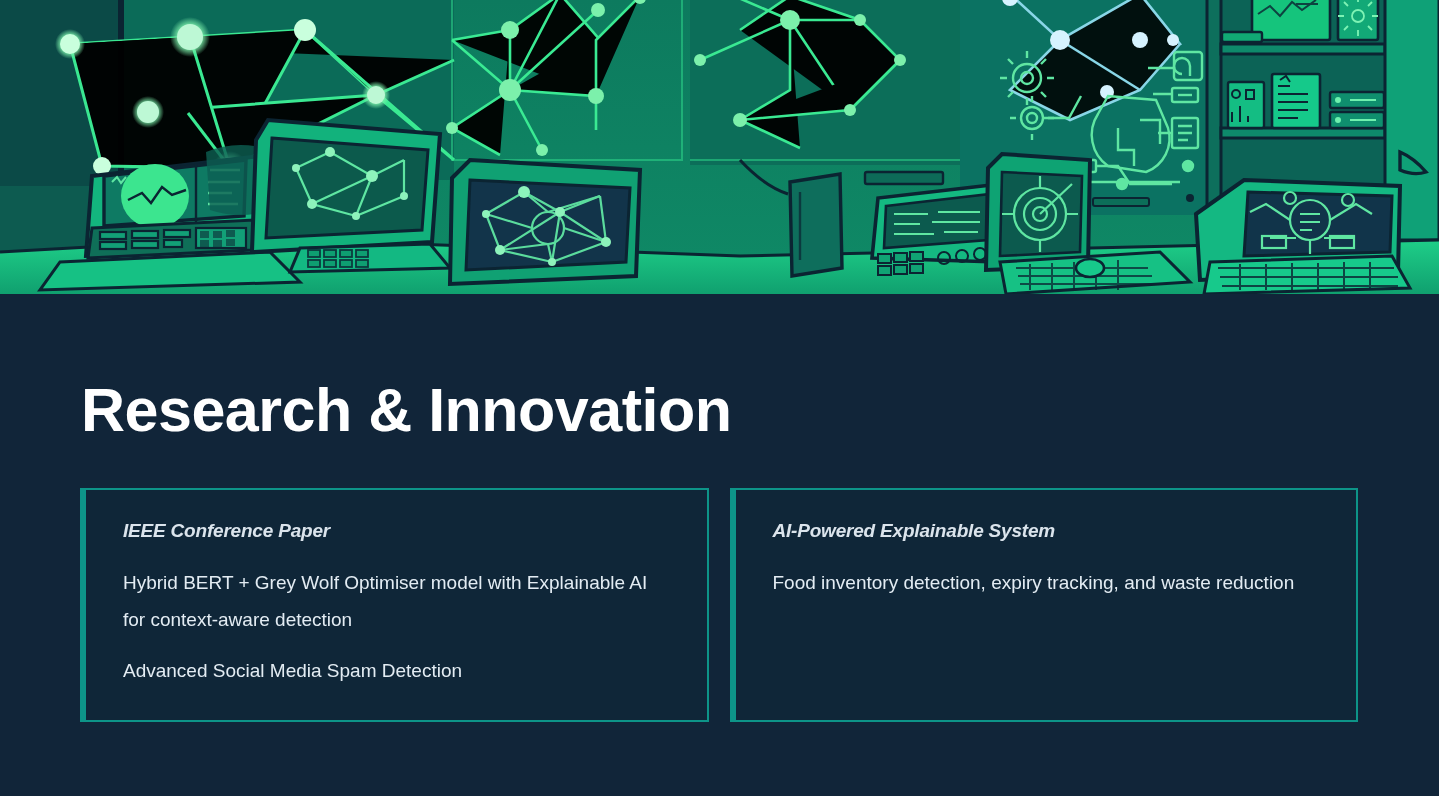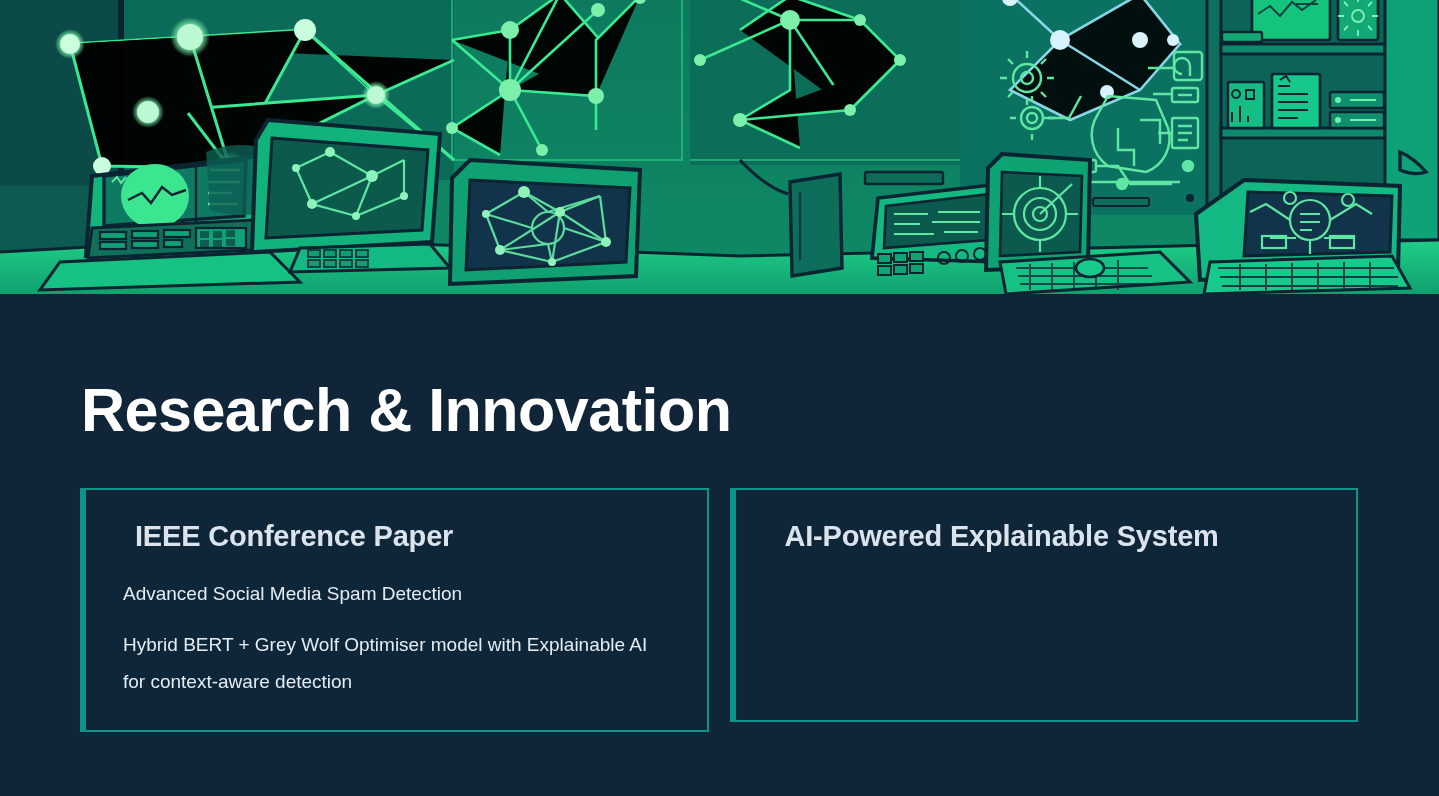--- a/index.html
+++ b/index.html
@@ -45,27 +45,28 @@
   .card{
     box-sizing:border-box;
     width:629px;
     min-height:234px;
     background:#0f2638;
     border:2px solid #0d9488;
     border-left:6px solid #0d9488;
     padding:30px 34px 30px 37px;
   }
   .card-title{
-    margin:0 0 22px 12px;
-    font-size:29px;
+    margin:0 0 22px 0;
+    font-size:19px;
     line-height:1.15;
     font-weight:700;
     letter-spacing:-0.2px;
     color:#dbe4ec;
     white-space:nowrap;
+    font-style:italic;
   }
   .card-text{
     margin:0;
     font-size:19px;
     line-height:1.95;
     font-weight:400;
     color:#e3ecf3;
   }
   .card-text + .card-text{margin-top:14px;}
 </style>
@@ -371,23 +372,24 @@
   </div>
 
   <div class="content">
 
     <h1 class="page-title">Research &amp; Innovation</h1>
 
     <div class="cards">
 
       <div class="card">
         <h2 class="card-title">IEEE Conference Paper</h2>
+        <p class="card-text">Hybrid BERT + Grey Wolf Optimiser model with Explainable AI for context-aware detection</p>
         <p class="card-text">Advanced Social Media Spam Detection</p>
-        <p class="card-text">Hybrid BERT + Grey Wolf Optimiser model with Explainable AI for context-aware detection</p>
       </div>
 
       <div class="card">
         <h2 class="card-title">AI-Powered Explainable System</h2>
+        <p class="card-text">Food inventory detection, expiry tracking, and waste reduction</p>
       </div>
 
     </div>
   </div>
 </div>
 
 </body></html>

